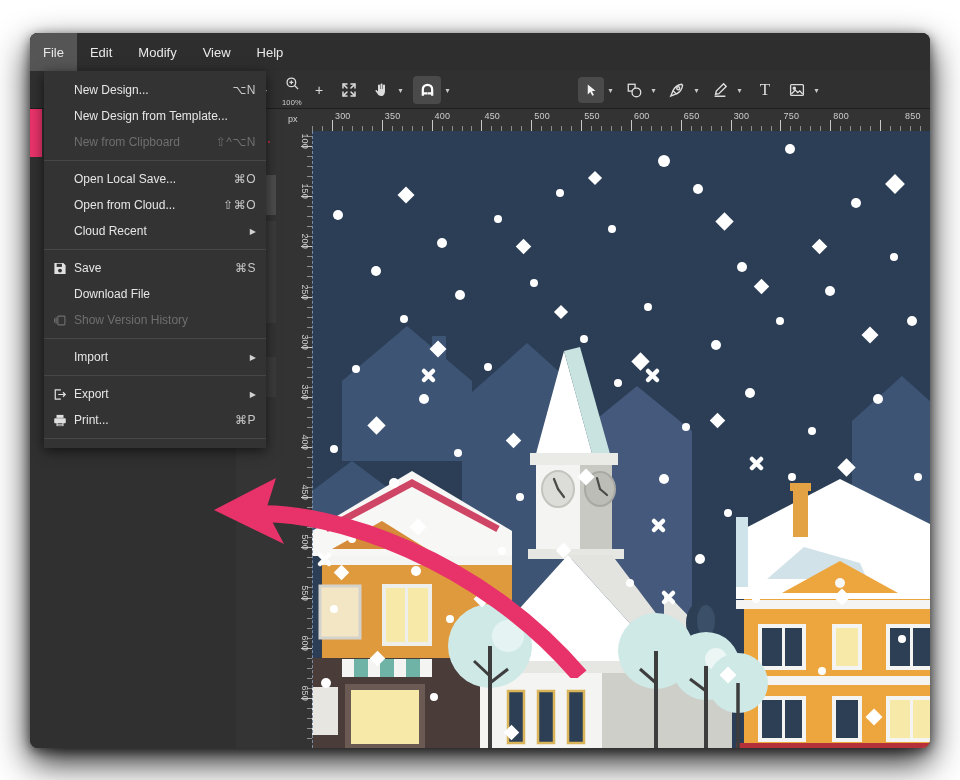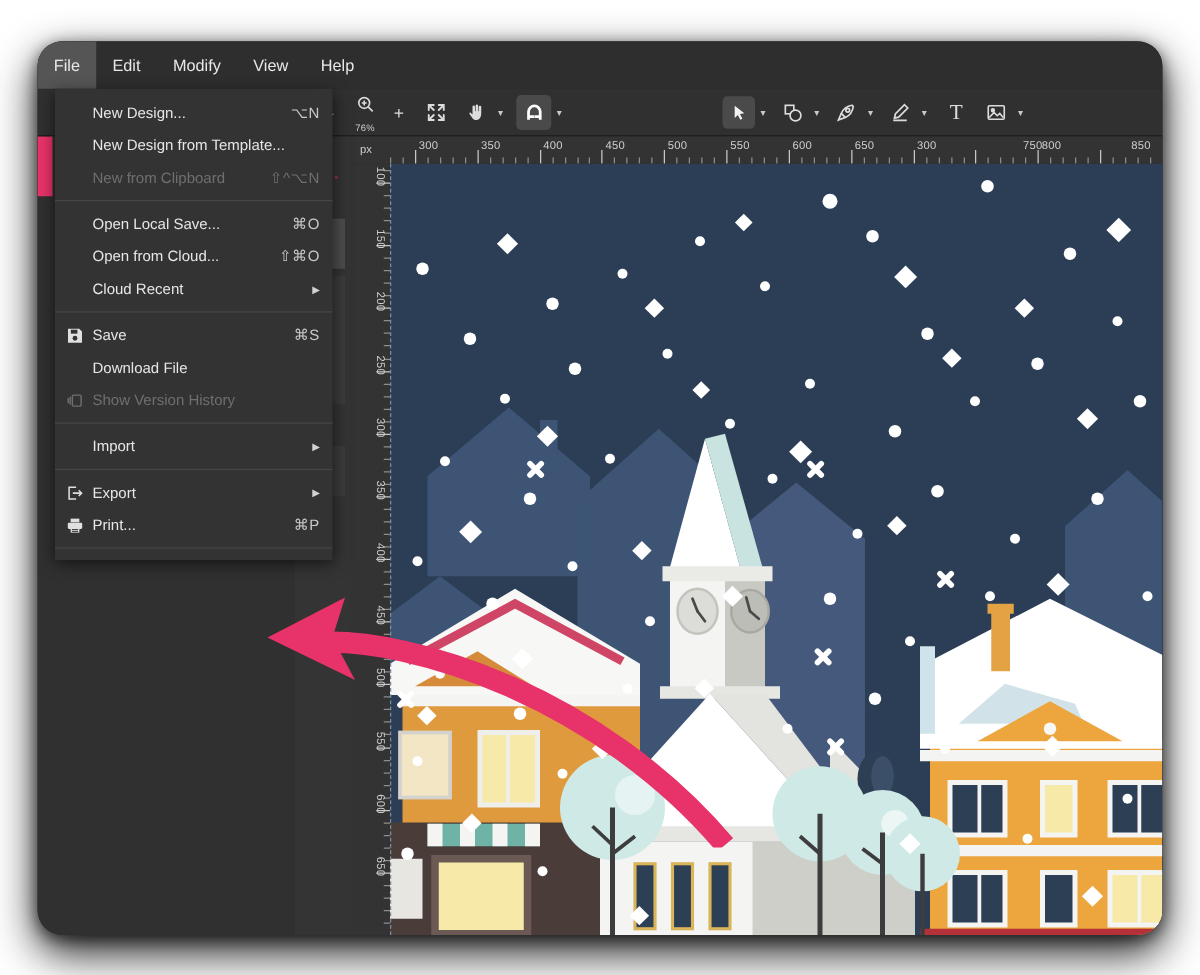--- a/index.html
+++ b/index.html
@@ -8,21 +8,21 @@
     background: #ffffff;
     font-family: "Liberation Sans", sans-serif;
     overflow: hidden;
   }
 
   #app-window {
     position: absolute;
     left: 30px; top: 33px;
     width: 900px; height: 715px;
     background: #2c2c2c;
-    border-radius: 20px;
+    border-radius: 8px;
     overflow: hidden;
     box-shadow: 0 14px 34px rgba(0,0,0,0.88), 0 3px 12px rgba(0,0,0,0.55);
   }
 
   
   #menubar {
     position: absolute; left: 0; top: 0;
     width: 900px; height: 38px;
     background: #2e2e2e;
     display: flex; align-items: stretch;
@@ -157,21 +157,21 @@
       <div class="tb-btn" style="width:18px;font-size:14px;">-</div>
       <div style="position:relative;width:36px;height:26px;">
         <div class="tb-btn" style="width:36px;margin-top:-7px;">
           <svg width="15" height="15" viewBox="0 0 16 16" fill="none" stroke="#dcdcdc" stroke-width="1.4">
             <circle cx="6.8" cy="6.8" r="4.6"></circle>
               <line x1="10.2" y1="10.2" x2="14" y2="14"></line>
             <line x1="4.7" y1="6.8" x2="8.9" y2="6.8"></line>
               <line x1="6.8" y1="4.7" x2="6.8" y2="8.9"></line>
           </svg>
         </div>
-        <div class="zoom-pct">76%</div>
+        <div class="zoom-pct">100%</div>
       </div>
       <div class="tb-btn" style="width:18px;font-size:14px;">+</div>
       <div class="tb-btn" style="margin-left:8px;">
         <svg width="16" height="16" viewBox="0 0 16 16" fill="none" stroke="#dcdcdc" stroke-width="1.5" stroke-linecap="round">
           <path d="M2 6V2h4"></path>
             <path d="M14 6V2h-4"></path>
             <path d="M2 10v4h4"></path>
             <path d="M14 10v4h-4"></path>
           <line x1="2.6" y1="2.6" x2="6" y2="6"></line>
             <line x1="13.4" y1="2.6" x2="10" y2="6"></line>
@@ -335,21 +335,21 @@
         <div class="rt rl-h" style="left: 608.032px; height: 5px; background: rgb(141, 141, 141);"></div>
         <div class="rnum-h" style="left: 22.9355px;">300</div>
         <div class="rnum-h" style="left: 72.7742px;">350</div>
         <div class="rnum-h" style="left: 122.613px;">400</div>
         <div class="rnum-h" style="left: 172.452px;">450</div>
         <div class="rnum-h" style="left: 222.29px;">500</div>
         <div class="rnum-h" style="left: 272.129px;">550</div>
         <div class="rnum-h" style="left: 321.968px;">600</div>
         <div class="rnum-h" style="left: 371.806px;">650</div>
         <div class="rnum-h" style="left: 421.645px;">300</div>
-        <div class="rnum-h" style="left: 471.484px; margin-left: 35px;">750</div>
+        <div class="rnum-h" style="left: 471.484px;">750</div>
         <div class="rnum-h" style="left: 521.323px;">800</div>
         <div class="rnum-h" style="left: 593px;">850</div>
       </div>
     <div id="ruler-v">
         <div class="rt rl-v" style="top: 5.01626px; width: 5px; background: rgb(141, 141, 141);"></div>
         <div class="rt rl-v" style="top: 15.0488px; width: 11px; background: rgb(200, 200, 200);"></div>
         <div class="rt rl-v" style="top: 25.0813px; width: 5px; background: rgb(141, 141, 141);"></div>
         <div class="rt rl-v" style="top: 35.1138px; width: 5px; background: rgb(141, 141, 141);"></div>
         <div class="rt rl-v" style="top: 45.1463px; width: 5px; background: rgb(141, 141, 141);"></div>
         <div class="rt rl-v" style="top: 55.1789px; width: 5px; background: rgb(141, 141, 141);"></div>

